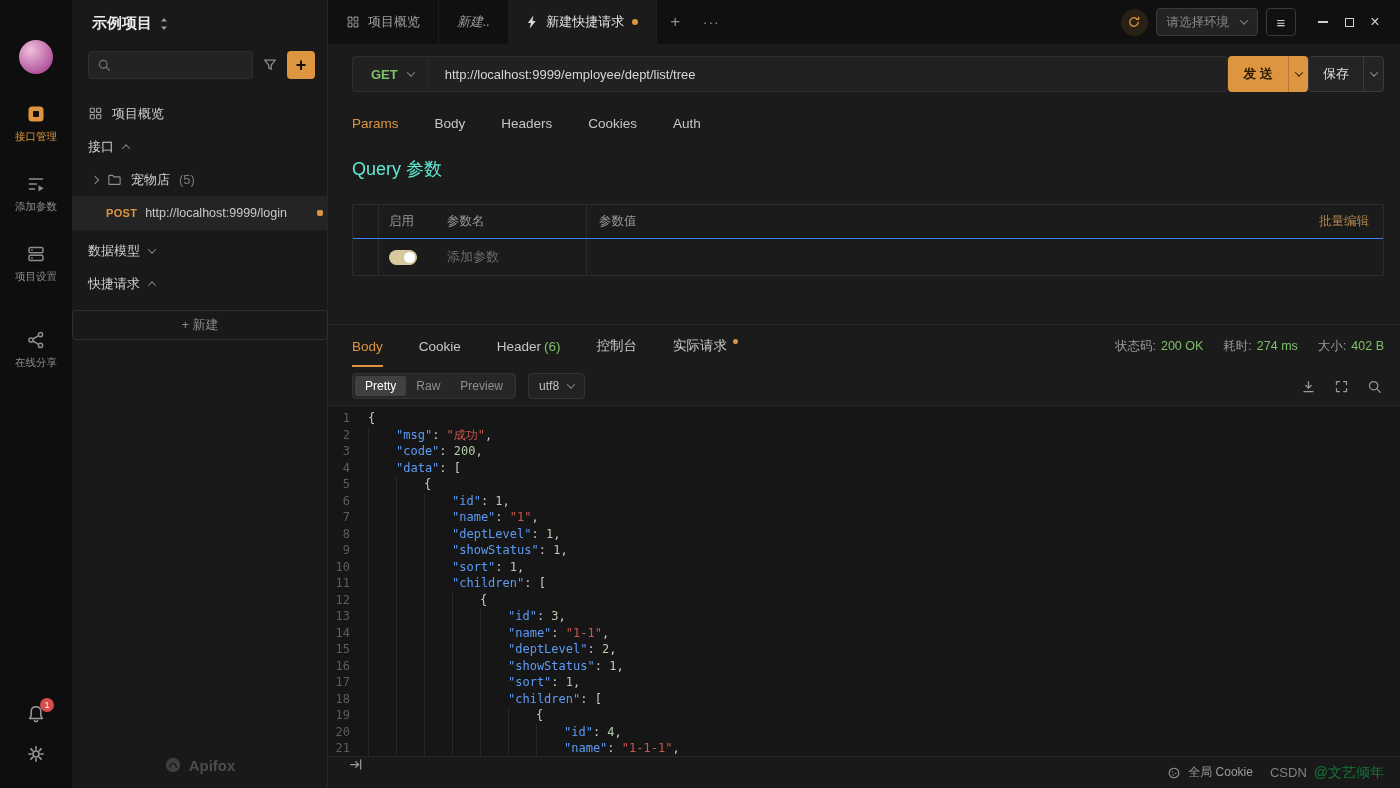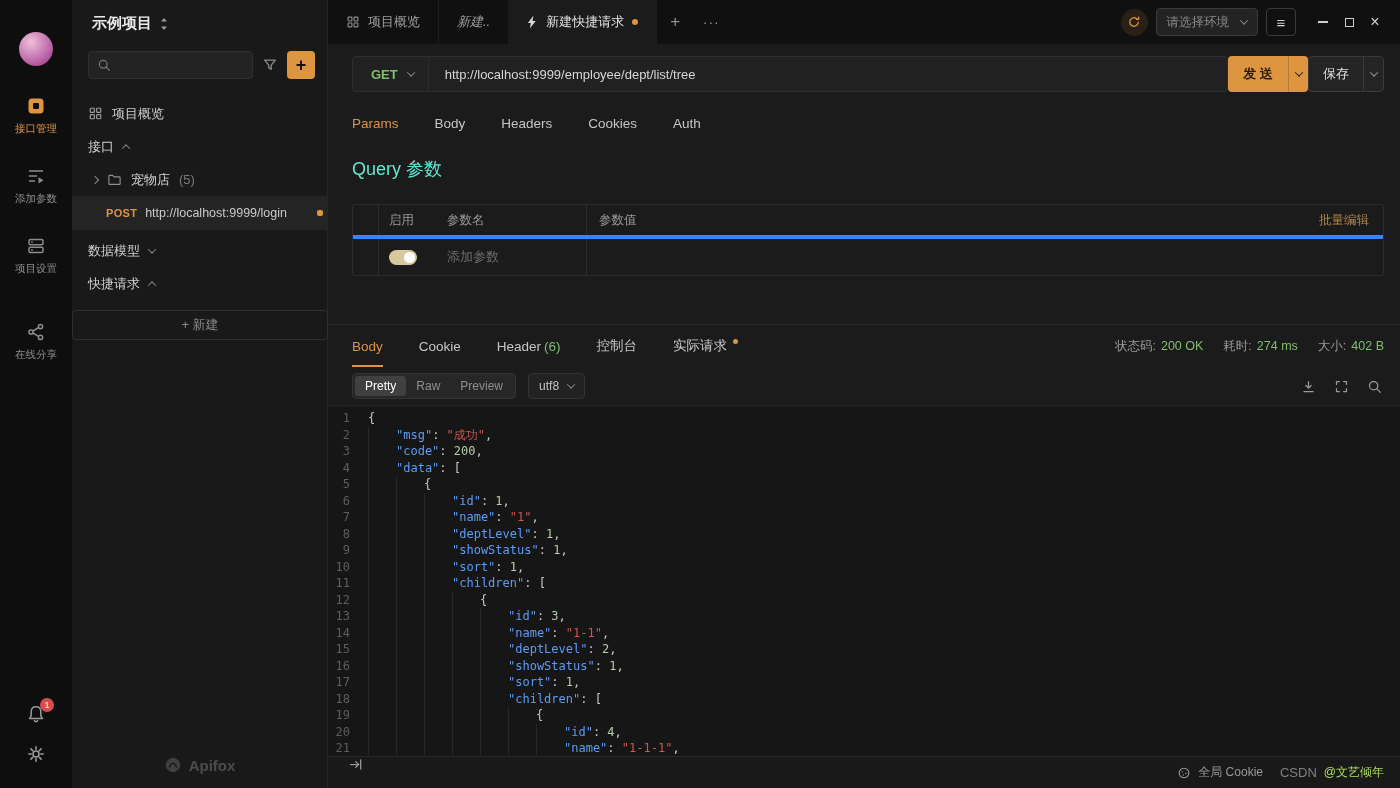--- a/index.html
+++ b/index.html
@@ -1,21 +1,21 @@
 <!DOCTYPE html>
 <html style="--accent: #dd953f; --green: #7fc06a; --key: #5c9cf5; --string: #c9584f; --number: #b5cea8;"><head>
 <meta charset="utf-8">
 <style>
   *{margin:0;padding:0;box-sizing:border-box}
   html,body{width:1400px;height:788px;overflow:hidden;background:#000}
   body{font-family:"Liberation Sans","DejaVu Sans",sans-serif;color:#d6d6d6;font-size:13px}
   .app{position:relative;width:1400px;height:788px;display:flex;background:#1b1b1b}
 
   
-  .rail{width:72px;background:#0e0e0e;display:flex;flex-direction:column;align-items:center;padding-top:32px;flex-shrink:0}
+  .rail{width:72px;background:#0e0e0e;display:flex;flex-direction:column;align-items:center;padding-top:40px;flex-shrink:0}
   .avatar{width:34px;height:34px;border-radius:50%;background:radial-gradient(circle at 35% 30%,#efc0da,#b0519c 75%);margin-bottom:30px;cursor:pointer}
   .rail-item{display:flex;flex-direction:column;align-items:center;gap:6px;margin-bottom:30px;color:#8c8c8c;font-size:10.5px;cursor:pointer;width:100%}
   .rail-item.active{color:var(--accent,#dd953f)}
   .rail-item.gap-top{margin-top:16px}
   .rail-bottom{margin-top:auto;display:flex;flex-direction:column;align-items:center;color:#9a9a9a}
   .bell-wrap{position:relative;margin-bottom:20px;cursor:pointer}
   .nbadge{position:absolute;top:-6px;right:-8px;background:#d84b4b;color:#fff;font-size:9px;min-width:14px;height:14px;border-radius:7px;display:flex;align-items:center;justify-content:center;padding:0 3px}
   .gear-wrap{margin-bottom:24px;cursor:pointer}
 
   
@@ -77,21 +77,21 @@
   .send-chev{width:20px;display:flex;align-items:center;justify-content:center;border-left:1px solid rgba(0,0,0,.18);color:#2a1b05}
   .save-btn{width:76px;border-radius:4px;background:#242424;border:1px solid #3a3a3a;display:flex;overflow:hidden;cursor:pointer}
   .save-label{flex:1;display:flex;align-items:center;justify-content:center;color:#e0e0e0;font-size:13px}
   .save-chev{width:20px;display:flex;align-items:center;justify-content:center;border-left:1px solid #3a3a3a;color:#9a9a9a}
   .req-tabs{display:flex;gap:36px;margin:24px 16px 0 24px;font-size:13.5px}
   .req-tab{color:#c6c6c6;cursor:pointer}
   .req-tab.active{color:var(--accent,#dd953f)}
   .query-title{margin:26px 0 11px 24px;color:#5eead4;font-size:18px}
   .ptable{margin:12px 16px 0 24px;border:1px solid #2c2c2c;border-radius:2px}
   .pt-head,.pt-row{display:flex;align-items:stretch}
-  .pt-head{height:34px;border-bottom:4px solid #3b82f6;color:#9a9a9a;font-size:12.5px}
+  .pt-head{height:34px;border-bottom:1px solid #3b82f6;color:#9a9a9a;font-size:12.5px}
   .pt-row{height:36px;color:#6b6b6b;font-size:13px}
   .cell{display:flex;align-items:center}
   .c-drag{width:26px;border-right:1px solid #2c2c2c}
   .c-enable{width:56px;padding-left:10px}
   .c-name{width:152px;padding-left:12px;border-right:1px solid #2c2c2c}
   .c-value{flex:1;padding-left:12px}
   .c-actions{margin-left:auto;padding-right:14px;color:#b08448;font-size:12.5px;cursor:pointer}
   .toggle{width:28px;height:15px;border-radius:8px;background:#d8c89e;position:relative;cursor:pointer}
   .toggle::after{content:"";position:absolute;top:2px;right:2px;width:11px;height:11px;border-radius:50%;background:#fdfdfd}
 
@@ -125,21 +125,21 @@
   .tk-k{color:var(--key,#5c9cf5)}
   .tk-s{color:var(--string,#c9584f)}
   .tk-n{color:var(--number,#b5cea8)}
   .tk-p{color:#c8c8c8}
 
   
   .statusbar{height:32px;border-top:1px solid #282828;background:#191919;display:flex;padding:0 16px 0 20px;color:#9a9a9a;font-size:12px;flex-shrink:0}
   .sb-left-icon{display:flex;cursor:pointer}
   .sb-right{margin-left:auto;display:flex;align-items:center;gap:7px}
   .wm-csdn{color:#8c8c8c;font-size:13px;margin-left:10px;opacity:.9}
-  .wm-user{color:#bef264;font-size:12px;opacity:.9}
+  .wm-user{color:#15803d;font-size:14px;opacity:.9}
 
   svg{display:block}
 </style>
 </head>
 <body>
 
 <div class="app">
 
   <aside class="rail">
     <div class="avatar"></div>

